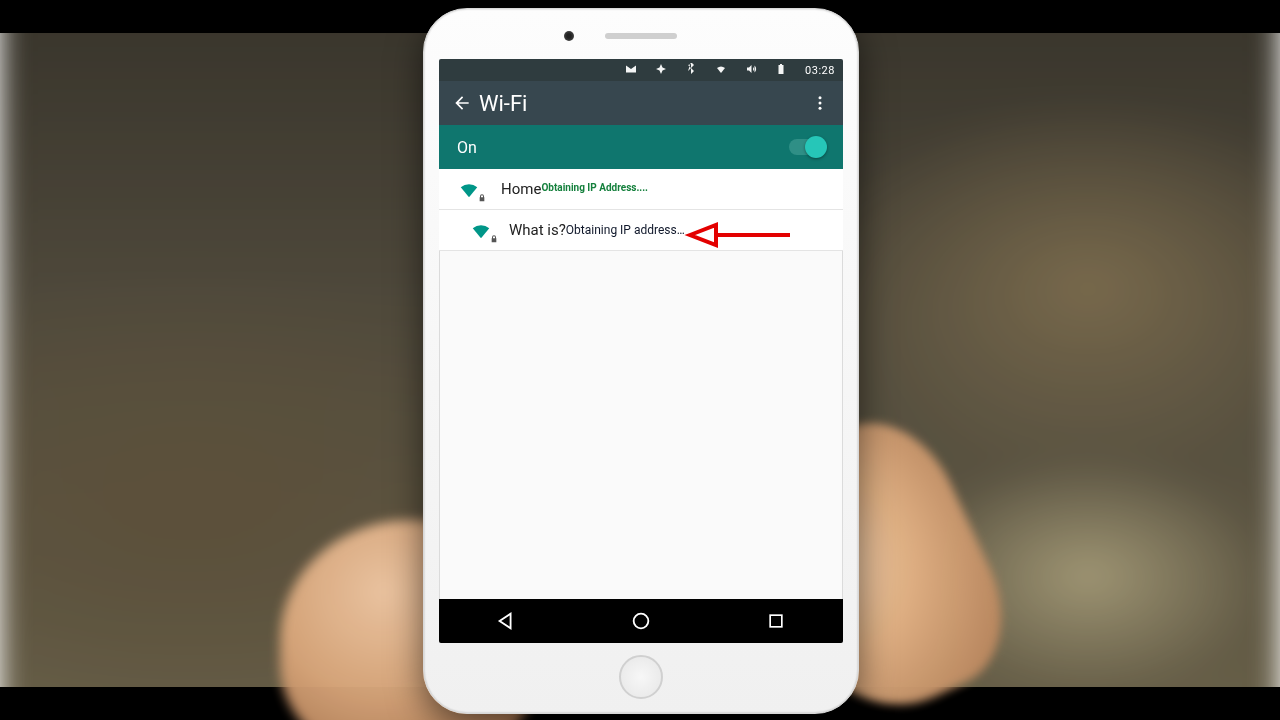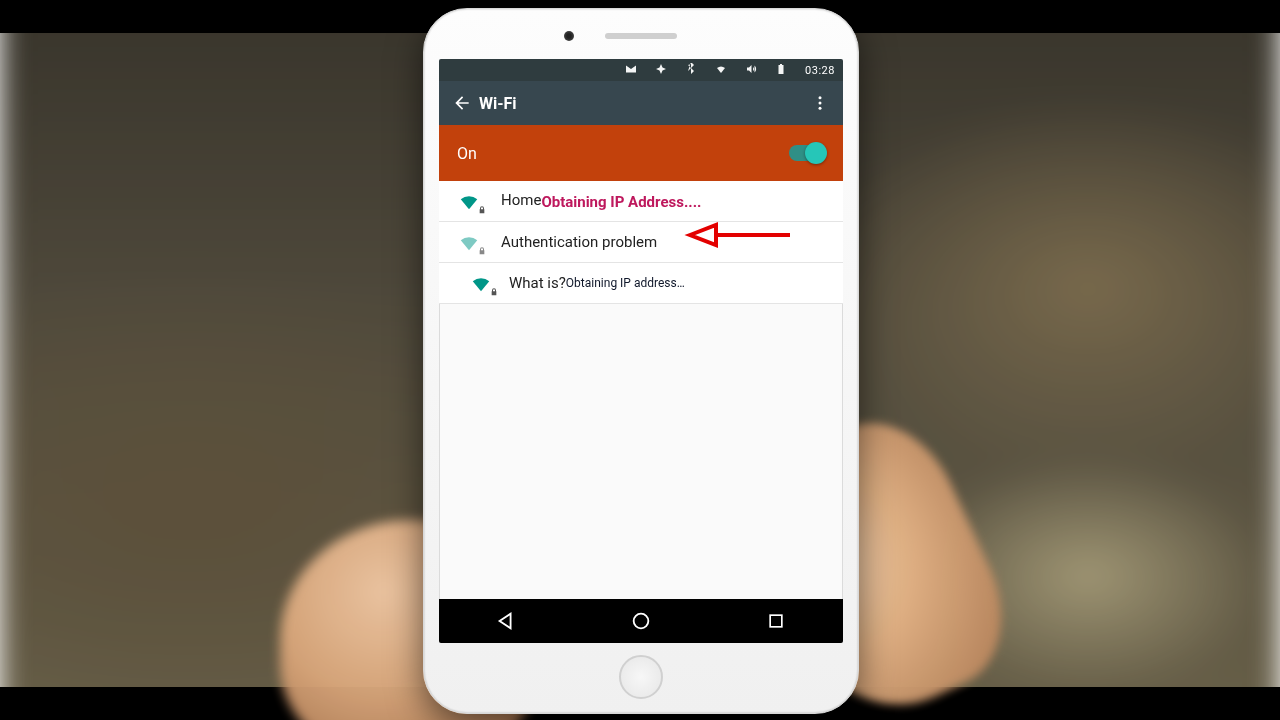--- a/index.html
+++ b/index.html
@@ -35,25 +35,25 @@
   .screen{position:absolute;top:50px;left:15px;right:15px;bottom:70px;background:#fafafa;
           border-radius:2px;overflow:hidden;box-shadow:inset 0 0 0 1px rgba(0,0,0,.12);}
 
   .statusbar{height:22px;background:#2f3c3f;color:#fff;display:flex;align-items:center;
              justify-content:flex-end;padding:0 8px;font-size:11px;gap:18px;}
   .statusbar svg{width:12px;height:12px;fill:#fff;opacity:.95}
   .time{font-weight:400;letter-spacing:.5px}
 
   .appbar{height:44px;background:#37474f;color:#fff;display:flex;align-items:center;padding:0 6px;}
   .appbar .back{width:34px;height:34px;display:flex;align-items:center;justify-content:center;cursor:pointer}
-  .appbar .title{font-size:16px;font-weight:700;flex:1}
+  .appbar .title{font-size:22px;font-weight:400;flex:1}
   .appbar .more{width:34px;height:34px;display:flex;align-items:center;justify-content:center;cursor:pointer}
   .appbar svg{fill:#fff}
 
-  .togglebar{height:56px;background:#c2410c;color:#fff;display:flex;align-items:center;
+  .togglebar{height:44px;background:#0f766e;color:#fff;display:flex;align-items:center;
              padding:0 18px;justify-content:space-between;font-size:16px;}
   .switch{position:relative;width:36px;height:16px;background:#2f8f86;border-radius:10px;}
   .switch .knob{position:absolute;right:-2px;top:-3px;width:22px;height:22px;border-radius:50%;
                background:#26c6b8;box-shadow:0 1px 3px rgba(0,0,0,.4);}
 
   .list{background:#fff}
   .row{display:flex;align-items:center;padding:9px 16px;border-bottom:1px solid #e4e4e4}
   .row .icon{width:28px;display:flex;align-items:center;justify-content:center;margin-right:18px;position:relative}
   .row .texts{display:flex;}
   .row .name{font-size:15px;color:#222}
@@ -66,21 +66,21 @@
   .lock-badge{position:absolute;right:-3px;bottom:-2px;width:8px;height:8px}
 
   .navbar{position:absolute;left:0;right:0;bottom:0;height:44px;background:#000;
           display:flex;align-items:center;justify-content:space-around}
   .navbar .btn{width:60px;height:36px;display:flex;align-items:center;justify-content:center;cursor:pointer}
   .navbar svg{stroke:#fff;fill:none;stroke-width:2}
 
   .arrow{position:absolute;pointer-events:none}
   .arrow svg{overflow:visible}
 
-  .row.emph .sub{font-weight:700;color:#be185d;font-size:15px}
+  .row.emph .sub{font-weight:700;color:#15803d;font-size:10px}
 </style>
 </head>
 <body>
 
 <div class="bg"></div>
 <div class="letterbox-top"></div>
 <div class="letterbox-bottom"></div>
 <div class="hand"></div>
 <div class="thumb"></div>
 
@@ -145,33 +145,20 @@
           <svg class="lock-badge" viewBox="0 0 24 24">
               <path fill="#555" d="M6 10V7a6 6 0 0112 0v3h1v12H5V10zm3 0h6V7a3 3 0 00-6 0z"></path>
             </svg>
         </div>
         <div class="texts">
           <span class="name">Home</span>
           <span class="sub">Obtaining IP Address....</span>
         </div>
       </div>
 
-      <div class="row">
-        <div class="icon">
-          <svg class="wifi-weak" width="22" height="22" viewBox="0 0 24 24">
-              <path d="M12 21l9-11a14 14 0 00-18 0z"></path>
-            </svg>
-          <svg class="lock-badge" viewBox="0 0 24 24">
-              <path fill="#888" d="M6 10V7a6 6 0 0112 0v3h1v12H5V10zm3 0h6V7a3 3 0 00-6 0z"></path>
-            </svg>
-        </div>
-        <div class="texts">
-          <span class="name">Authentication problem</span>
-        </div>
-      </div>
 
       <div class="row inset">
         <div class="icon">
           <svg class="wifi-full" width="22" height="22" viewBox="0 0 24 24">
               <path d="M12 21l9-11a14 14 0 00-18 0z"></path>
             </svg>
           <svg class="lock-badge" viewBox="0 0 24 24">
               <path fill="#555" d="M6 10V7a6 6 0 0112 0v3h1v12H5V10zm3 0h6V7a3 3 0 00-6 0z"></path>
             </svg>
         </div>

